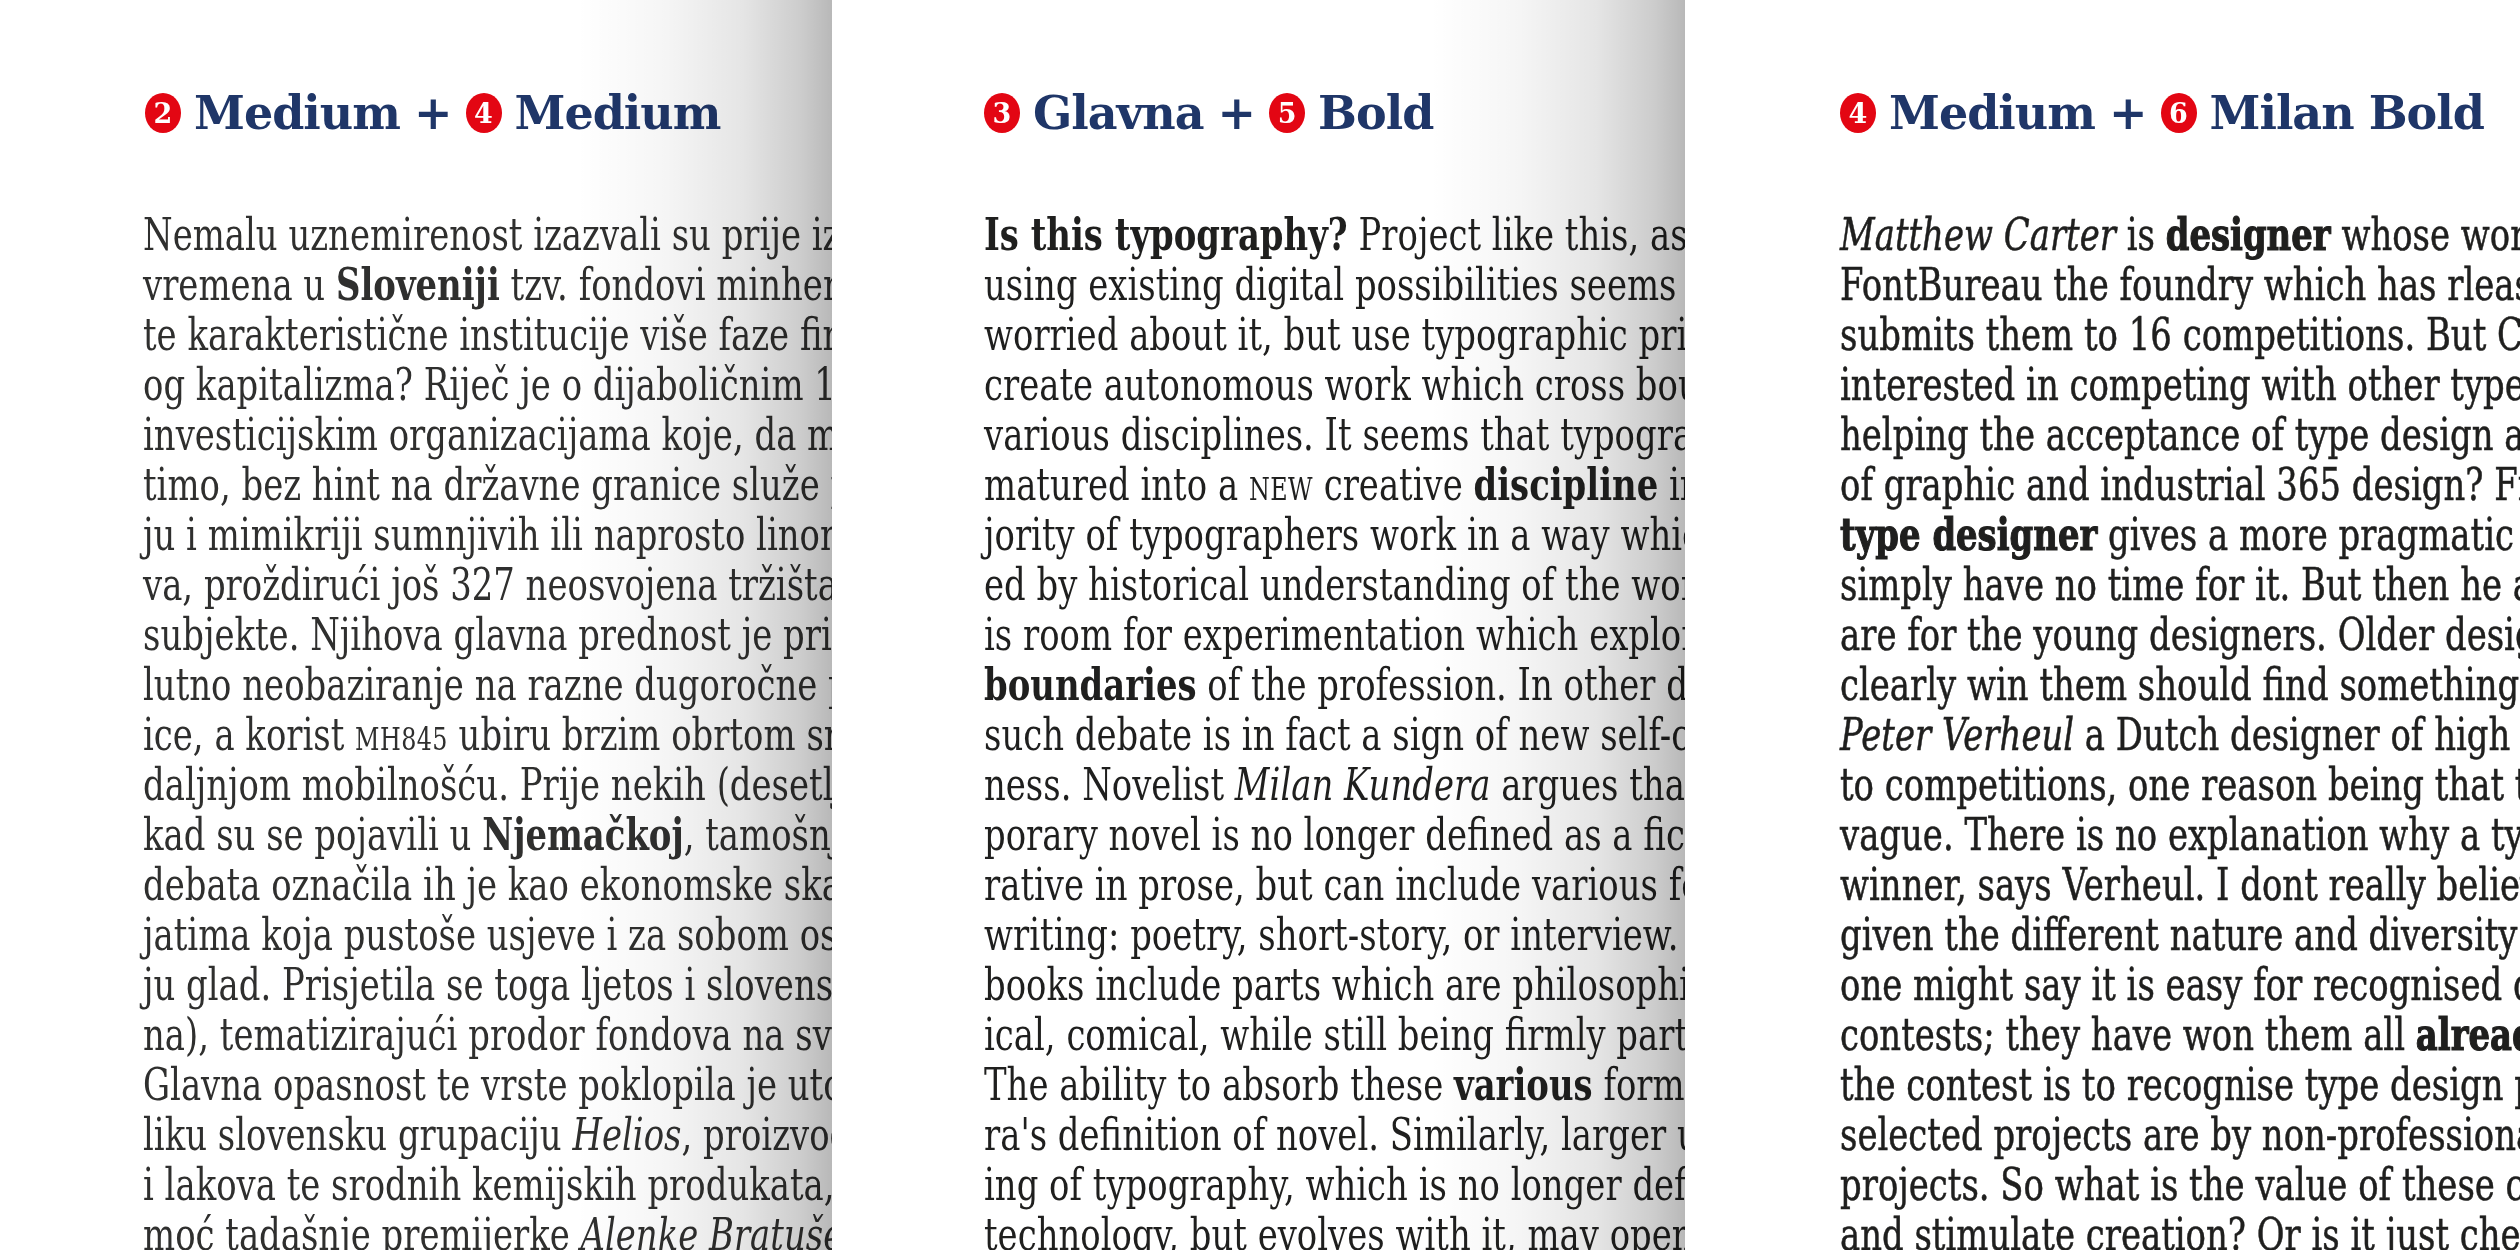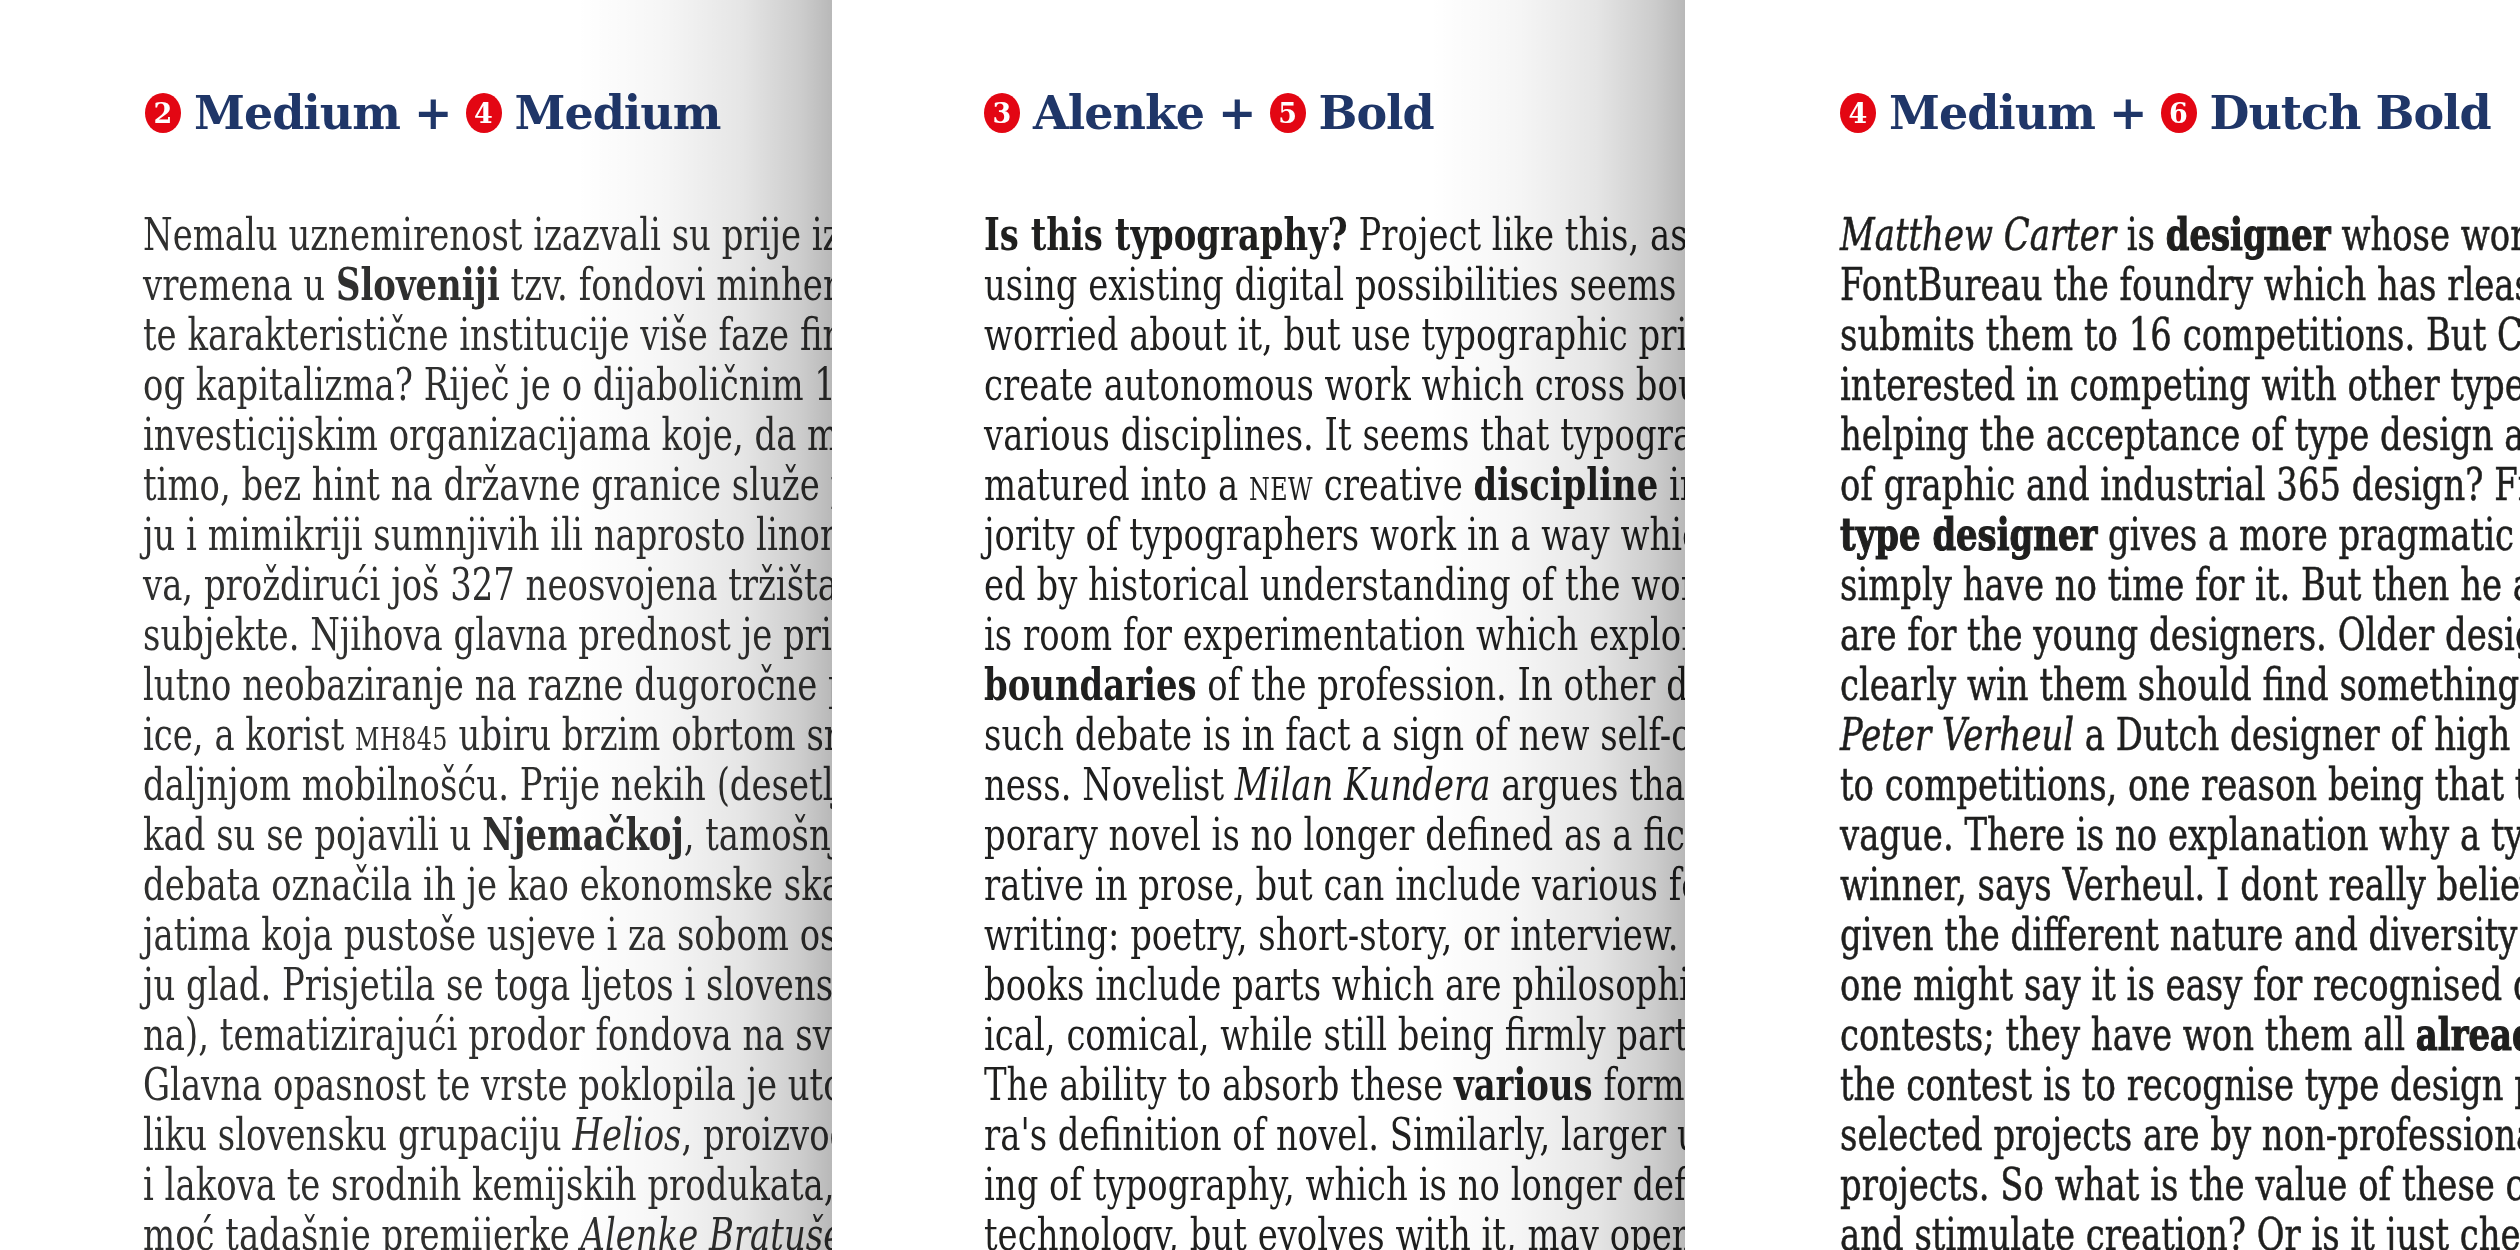--- a/index.html
+++ b/index.html
@@ -76,21 +76,21 @@
         <div class="line"><span class="r">liku slovensku grupaciju </span><span class="i">Helios</span><span class="r">, proizvoda</span></div>
         <div class="line"><span class="r">i lakova te srodnih kemijskih produkata, a </span></div>
         <div class="line"><span class="r">moć tadašnje premijerke </span><span class="i">Alenke Bratušek</span></div>
       </div>
     <div class="fold-shadow"></div>
   </section>
 
   <section class="panel" id="p2">
     <header class="heading">
       <span class="badge">3</span>
-      <span class="hlabel">Alenke</span>
+      <span class="hlabel">Glavna</span>
       <span class="plus">+</span>
       <span class="badge">5</span>
       <span class="hlabel">Bold</span>
     </header>
     <div class="textcol">
         <div class="line"><span class="b">Is this typography?</span><span class="r"> Project like this, as ma</span></div>
         <div class="line"><span class="r">using existing digital possibilities seems n</span></div>
         <div class="line"><span class="r">worried about it, but use typographic princ</span></div>
         <div class="line"><span class="r">create autonomous work which cross boun</span></div>
         <div class="line"><span class="r">various disciplines. It seems that typograp</span></div>
@@ -113,21 +113,21 @@
       </div>
     <div class="fold-shadow"></div>
   </section>
 
   <section class="panel" id="p3">
     <header class="heading">
       <span class="badge">4</span>
       <span class="hlabel">Medium</span>
       <span class="plus">+</span>
       <span class="badge">6</span>
-      <span class="hlabel">Dutch Bold</span>
+      <span class="hlabel">Milan Bold</span>
     </header>
     <div class="textcol">
         <div class="line"><span class="i">Matthew Carter</span><span class="r"> is </span><span class="b">designer</span><span class="r"> whose work ha</span></div>
         <div class="line"><span class="r">FontBureau the foundry which has rlease</span></div>
         <div class="line"><span class="r">submits them to 16 competitions. But Car</span></div>
         <div class="line"><span class="r">interested in competing with other type d</span></div>
         <div class="line"><span class="r">helping the acceptance of type design as </span></div>
         <div class="line"><span class="r">of graphic and industrial 365 design? Fra</span></div>
         <div class="line"><span class="b">type designer</span><span class="r"> gives a more pragmatic rea</span></div>
         <div class="line"><span class="r">simply have no time for it. But then he ad</span></div>

